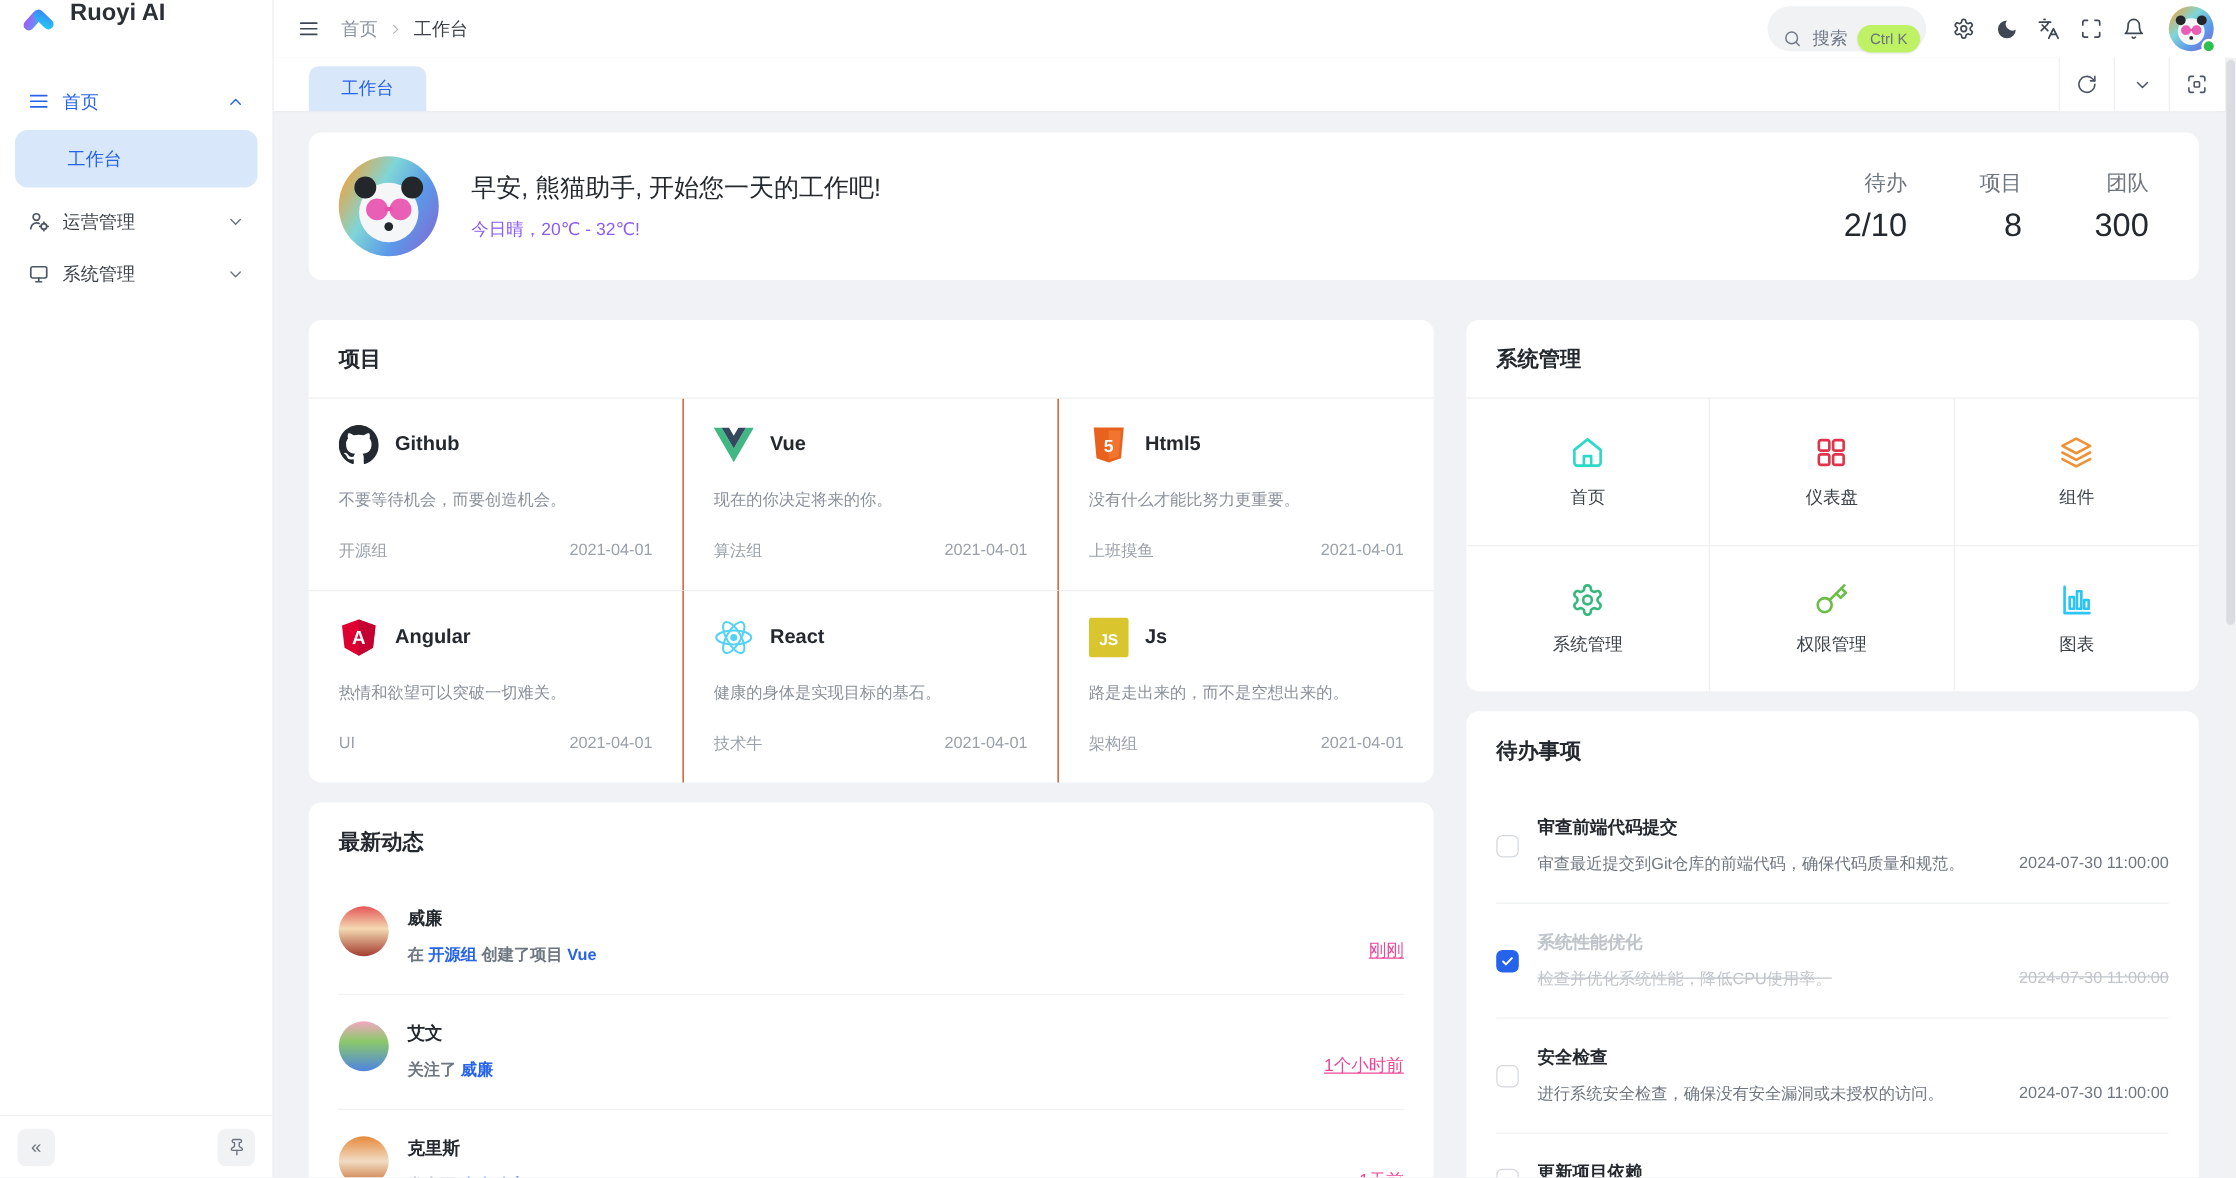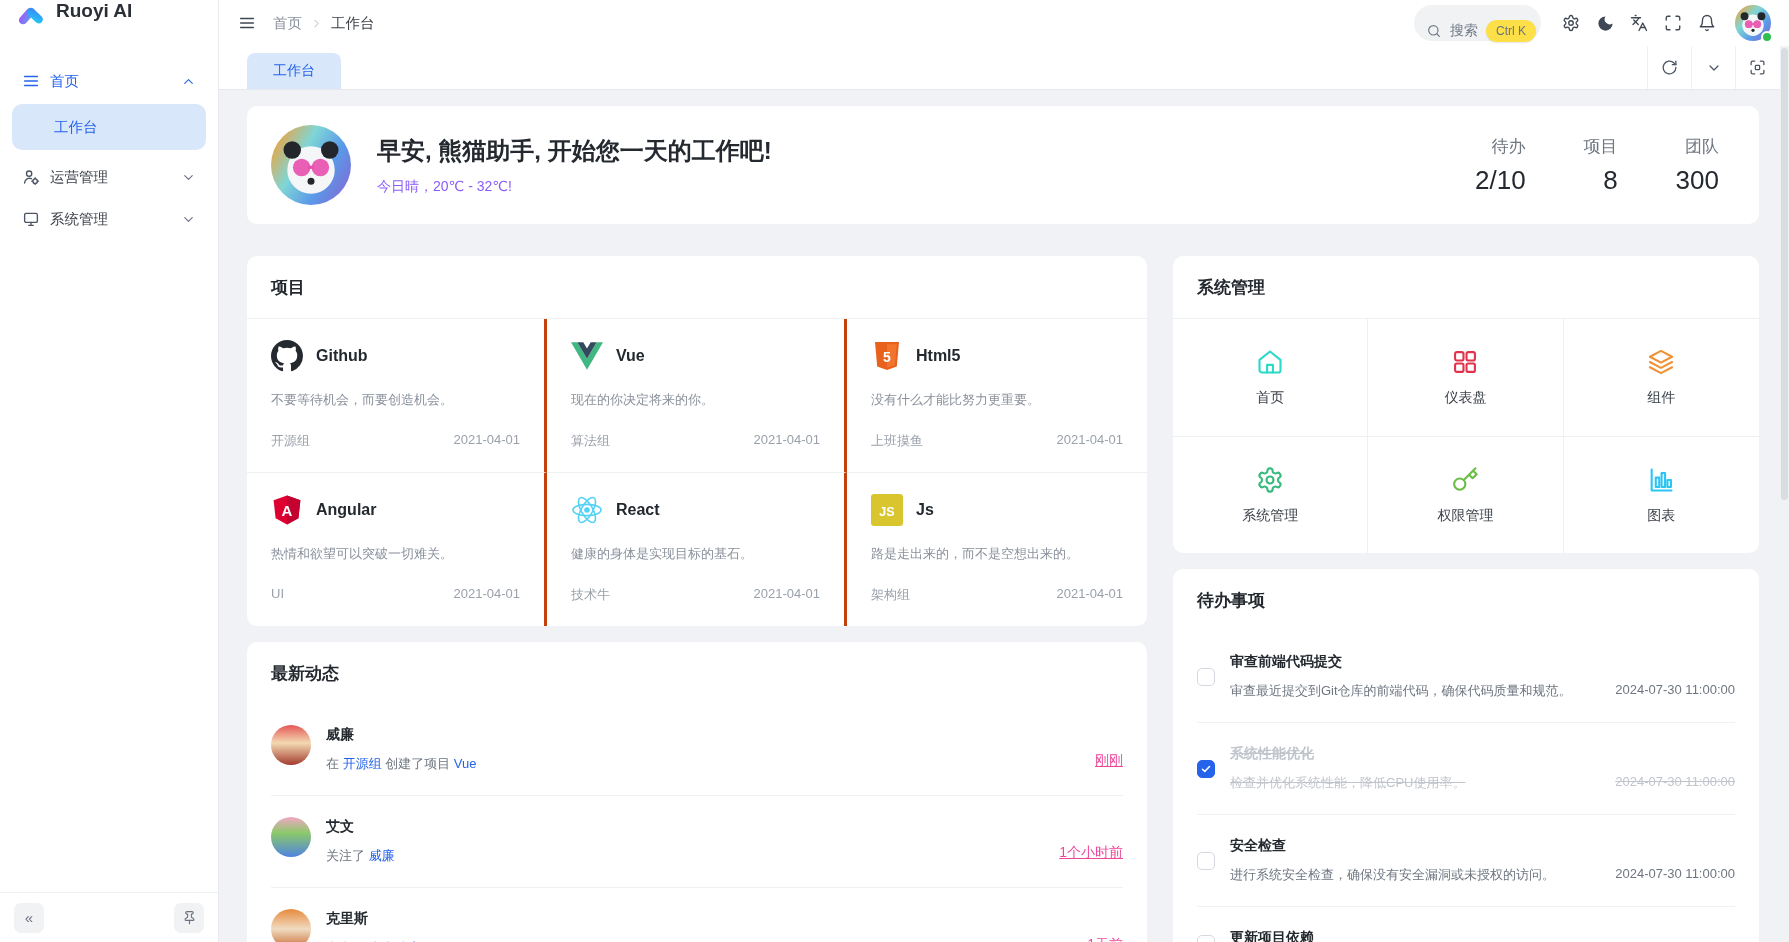--- a/index.html
+++ b/index.html
@@ -29,21 +29,21 @@
   .main { flex:1; display:flex; flex-direction:column; min-width:0; }
   .topbar { height:46px; background:#fff; display:flex; align-items:center; padding:0 18px 0 12px; gap:4px; }
   .icon-btn { width:32px; height:32px; border:none; background:transparent; border-radius:8px; color:#3f4754;
     display:flex; align-items:center; justify-content:center; cursor:pointer; flex:none; }
   .breadcrumb { display:flex; align-items:center; gap:8px; font-size:14.5px; margin-left:6px; }
   .crumb { color:#8a919c; cursor:pointer; }
   .crumb-sep { color:#b3b9c2; display:flex; }
   .crumb-current { color:#3c424a; }
   .search-box { margin-left:auto; height:36px; background:#f1f2f4; border-radius:999px; display:flex;
     align-items:center; gap:8px; padding:16px 5px 0 12px; color:#707a87; font-size:14px; cursor:pointer; flex:none; }
-  .search-box .kbd { background:#fde047; border-radius:999px; padding:4px 10px; font-size:12px; color:#6b7280;
+  .search-box .kbd { background:#bef264; border-radius:999px; padding:4px 10px; font-size:12px; color:#6b7280;
     box-shadow:0 1px 2px rgba(0,0,0,.10); }
   .tb-icons { display:flex; align-items:center; margin-left:10px; gap:2px; }
   .avatar { width:36px; height:36px; border-radius:50%; position:relative; margin-left:8px; cursor:pointer; flex:none;
     background:linear-gradient(135deg,#f0a23c 5%,#7fd6d6 38%,#5a9ae8 68%,#8a5fd0 100%); }
   .avatar svg { width:100%; height:100%; }
   .status-dot { position:absolute; right:-2px; bottom:-2px; width:12px; height:12px; border-radius:50%;
     background:#2fbf4f; border:2px solid #fff; }
 
   
   .tabbar { height:44px; background:#fff; border-bottom:1px solid #e6e8ec; display:flex; align-items:flex-end; padding-left:28px; }
@@ -55,33 +55,33 @@
 
   
   .content { flex:1; overflow:hidden; padding:16px 30px 0 28px; }
   .card { background:#fff; border-radius:10px; }
   .card-title { font-size:17px; font-weight:bold; padding:20px 24px 19px; color:#24292f; }
 
   .greeting { display:flex; align-items:center; padding:18px 40px 18px 24px; gap:26px; height:118px; }
   .panda { width:80px; height:80px; border-radius:50%; overflow:hidden; flex:none;
     background:linear-gradient(120deg,#f0a23c 8%,#7fd6d6 38%,#5a9ae8 66%,#8a5fd0 100%); }
   .panda svg { width:100%; height:100%; }
-  .greet-title { font-size:24px; font-weight:bold; margin:0 0 11px; }
+  .greet-title { font-size:20px; font-weight:normal; margin:0 0 11px; }
   .greet-sub { font-size:14px; color:#8b5cf6; margin:0; }
   .stats { margin-left:auto; display:flex; gap:58px; }
   .stat { text-align:right; }
   .stat-label { font-size:17px; color:#6e7680; }
   .stat-value { font-size:26px; color:#24292f; margin-top:7px; }
 
   .columns { display:flex; gap:26px; margin-top:32px; align-items:flex-start; }
   .col-left { width:900px; flex:none; display:flex; flex-direction:column; gap:16px; }
   .col-right { flex:1; display:flex; flex-direction:column; gap:16px; }
 
   .proj-grid { display:grid; grid-template-columns:1fr 1fr 1fr; border-top:1px solid #eef0f2; }
-  .proj-cell { padding:21px 24px 22px; border-right:3px solid #c2410c; cursor:pointer; }
+  .proj-cell { padding:21px 24px 22px; border-right:1px solid #c2410c; cursor:pointer; }
   .proj-cell:nth-child(3n) { border-right:none; }
   .proj-cell:nth-child(n+4) { border-top:1px solid #eef0f2; }
   .proj-head { display:flex; align-items:center; gap:13px; }
   .proj-icon { width:32px; height:32px; display:flex; }
   .proj-icon svg { width:32px; height:32px; }
   .proj-name { font-size:16px; font-weight:bold; }
   .proj-desc { font-size:13px; color:#8a919c; margin:19px 0 23px; }
   .proj-meta { display:flex; justify-content:space-between; font-size:13px; color:#9aa1ab; }
 
   .qn-grid { display:grid; grid-template-columns:1fr 1fr 1fr; border-top:1px solid #eef0f2; }
@@ -96,21 +96,21 @@
 
   .list { padding:0 24px; }
   .act-row { display:flex; align-items:flex-start; padding:21px 0 22px; }
   .act-row + .act-row { border-top:1px solid #f0f1f3; }
   .act-avatar { width:40px; height:40px; border-radius:50%; flex:none; }
   .av-0 { background:linear-gradient(180deg,#e45757 0%,#f3d9b1 45%,#a33b2e 100%); }
   .av-1 { background:linear-gradient(180deg,#f2a7c3 0%,#8bc96a 40%,#4f83e0 100%); }
   .av-2 { background:linear-gradient(180deg,#e78a3c 0%,#f0dbc2 50%,#c96a2f 100%); }
   .act-body { margin-left:15px; }
   .act-name { font-size:14px; font-weight:bold; margin-top:1px; }
-  .act-line { font-size:13px; color:#6e7680; margin-top:11px; }
+  .act-line { font-size:13px; color:#6e7680; margin-top:11px;font-weight:bold; }
   .act-line a { color:#2563eb; text-decoration:none; cursor:pointer; }
   .act-time { margin-left:auto; font-size:14px; color:#ec4899; align-self:flex-end; padding-bottom:3px;text-decoration:underline; }
 
   .todo-row { display:flex; gap:15px; padding:22px 0; align-items:center; }
   .todo-row + .todo-row { border-top:1px solid #f0f1f3; }
   .checkbox { width:18px; height:18px; border:1.5px solid #d4d8de; border-radius:5px; flex:none; background:#fff; cursor:pointer;
     display:flex; align-items:center; justify-content:center; }
   .checkbox.checked { background:#2563eb; border-color:#2563eb; }
   .todo-body { flex:1; min-width:0; }
   .todo-title { font-size:14px; font-weight:bold; }

